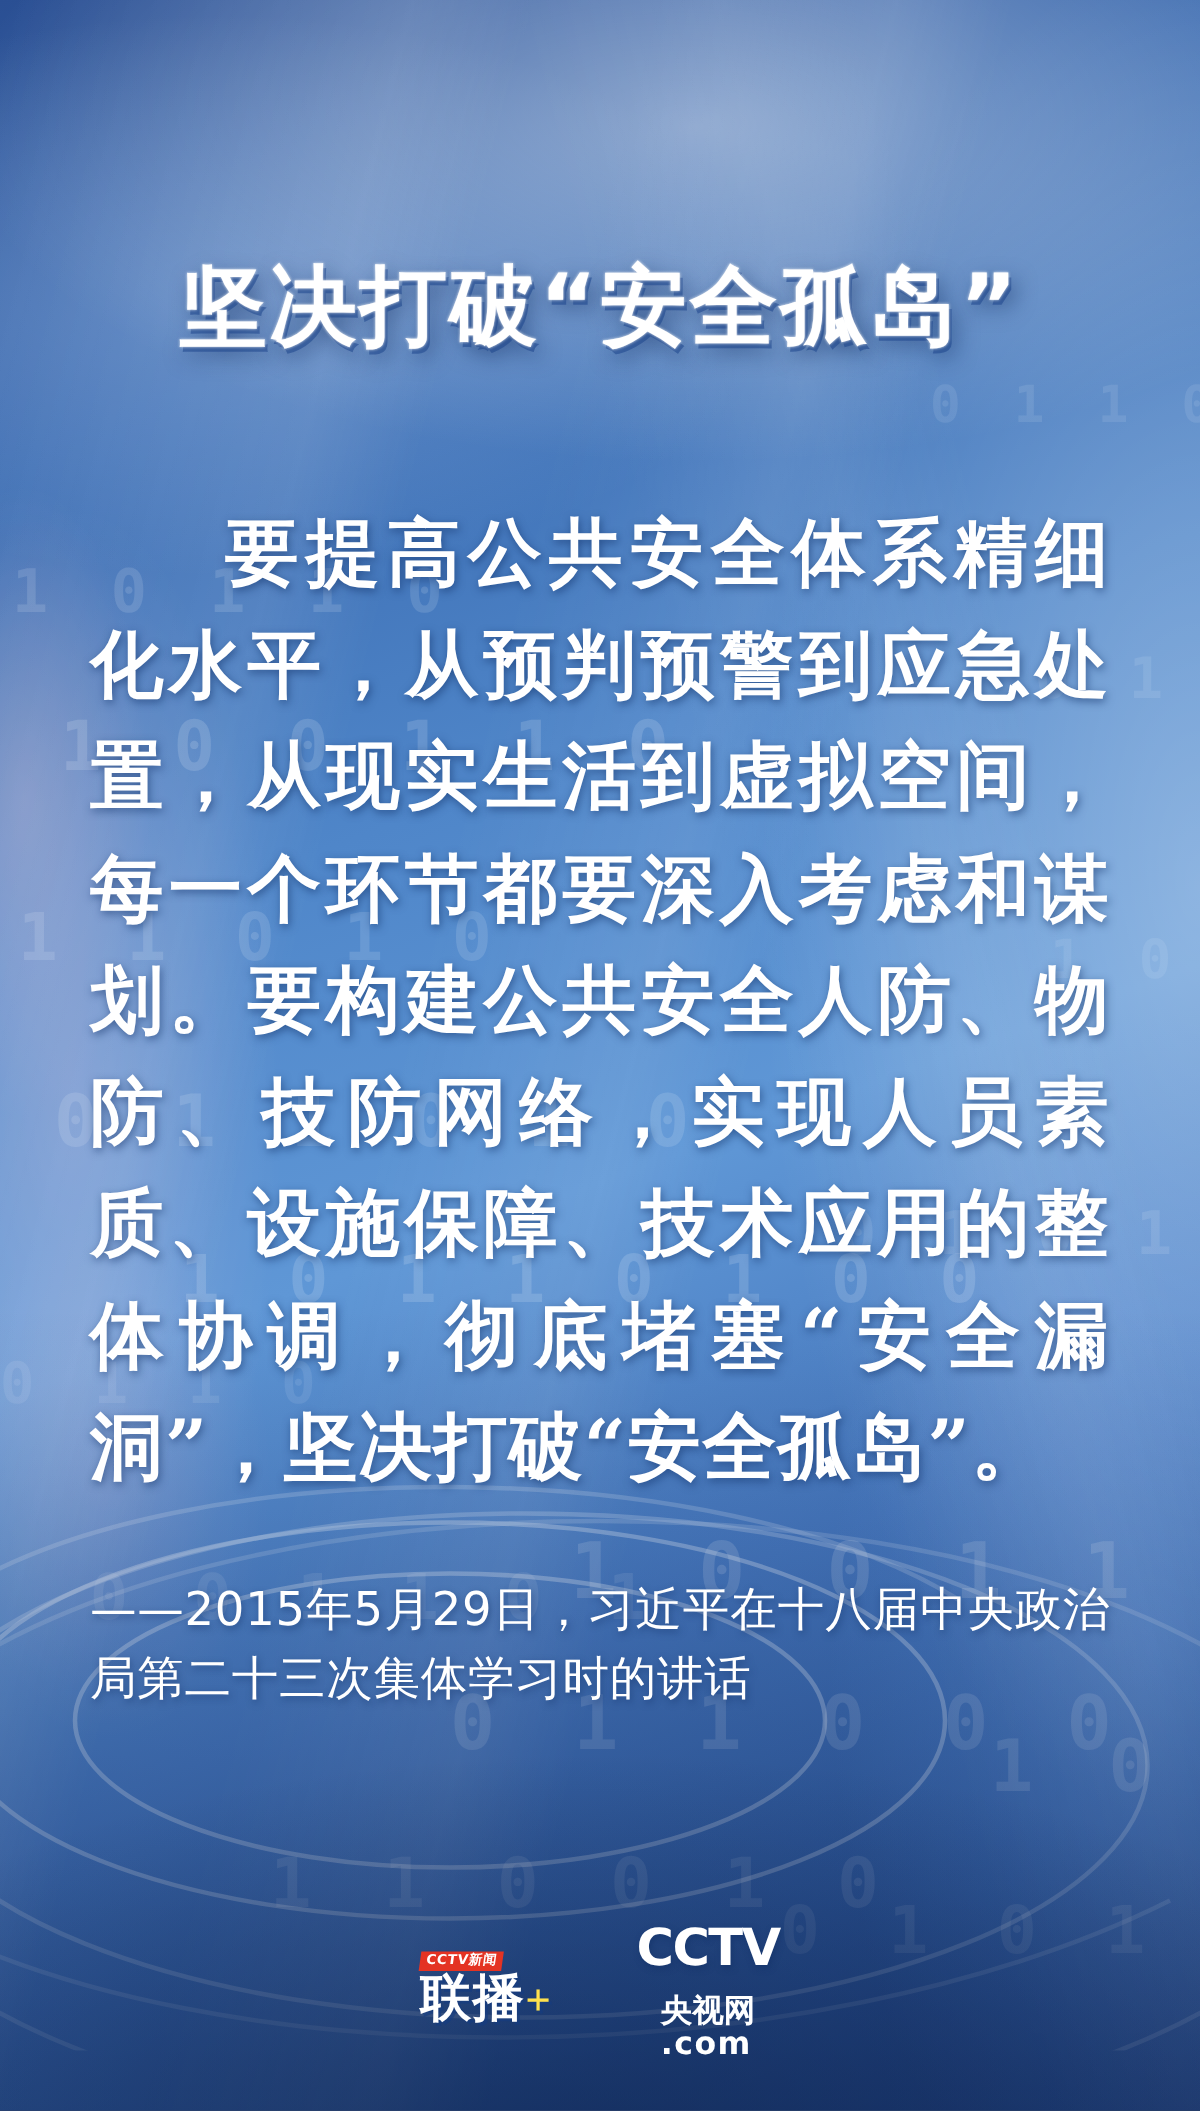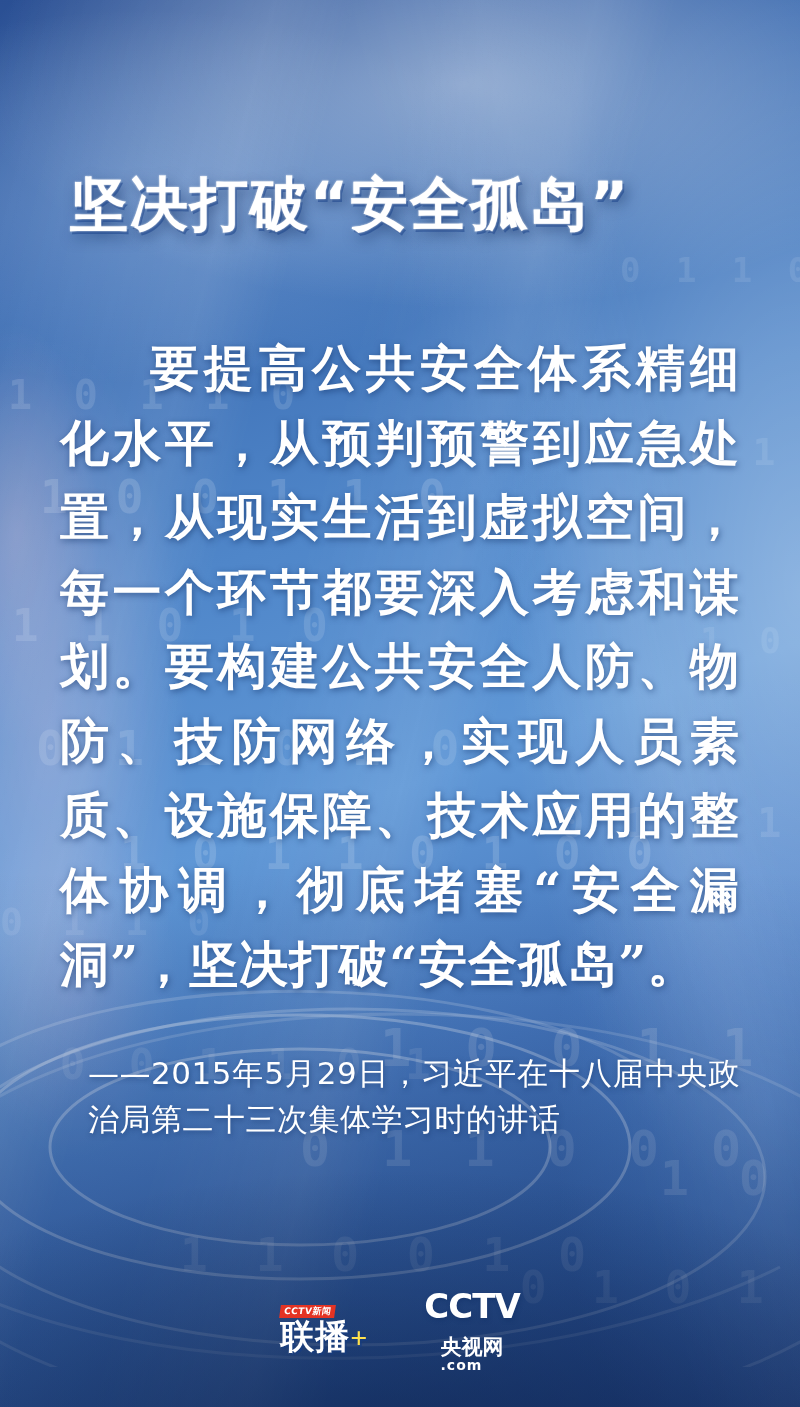--- a/index.html
+++ b/index.html
@@ -85,20 +85,21 @@
 
   
   .content {
     position: relative;
     z-index: 5;
     padding: 0 60px;
   }
 
   .title-wrap {
     margin-top: 126px;
+    text-align: center;
   }
   .title {
     display: inline-block;
     font-family: "DejaVu Sans", sans-serif;
     font-weight: 700;
     font-size: 58px;
     line-height: 1.15;
     letter-spacing: 2px;
     color: #ffffff;
     text-shadow:
@@ -124,21 +125,20 @@
   .attribution {
     margin-top: 40px;
     font-family: "DejaVu Sans", sans-serif;
     font-size: 31px;
     line-height: 1.48;
     color: #ffffff;
     text-align: justify;
     text-justify: inter-ideograph;
     letter-spacing: 0.5px;
     text-shadow: 1px 2px 5px rgba(15,45,100,0.5);
-    margin-left: 28px;
   }
 
   
   .footer {
     position: absolute;
     left: 0;
     right: 0;
     bottom: 34px;
     z-index: 6;
     display: flex;
@@ -196,21 +196,21 @@
     justify-content: center;
   }
   .cctv-right .cn {
     font-family: "DejaVu Sans", sans-serif;
     font-size: 21px;
     font-weight: 700;
     color: #ffffff;
   }
   .cctv-right .com {
     font-family: "DejaVu Sans", sans-serif;
-    font-size: 14px;
+    font-size: 21px;
     font-weight: 700;
     color: #ffffff;
     letter-spacing: 1px;
   }
 </style>
 </head>
 <body>
 
 <div class="poster">
 

